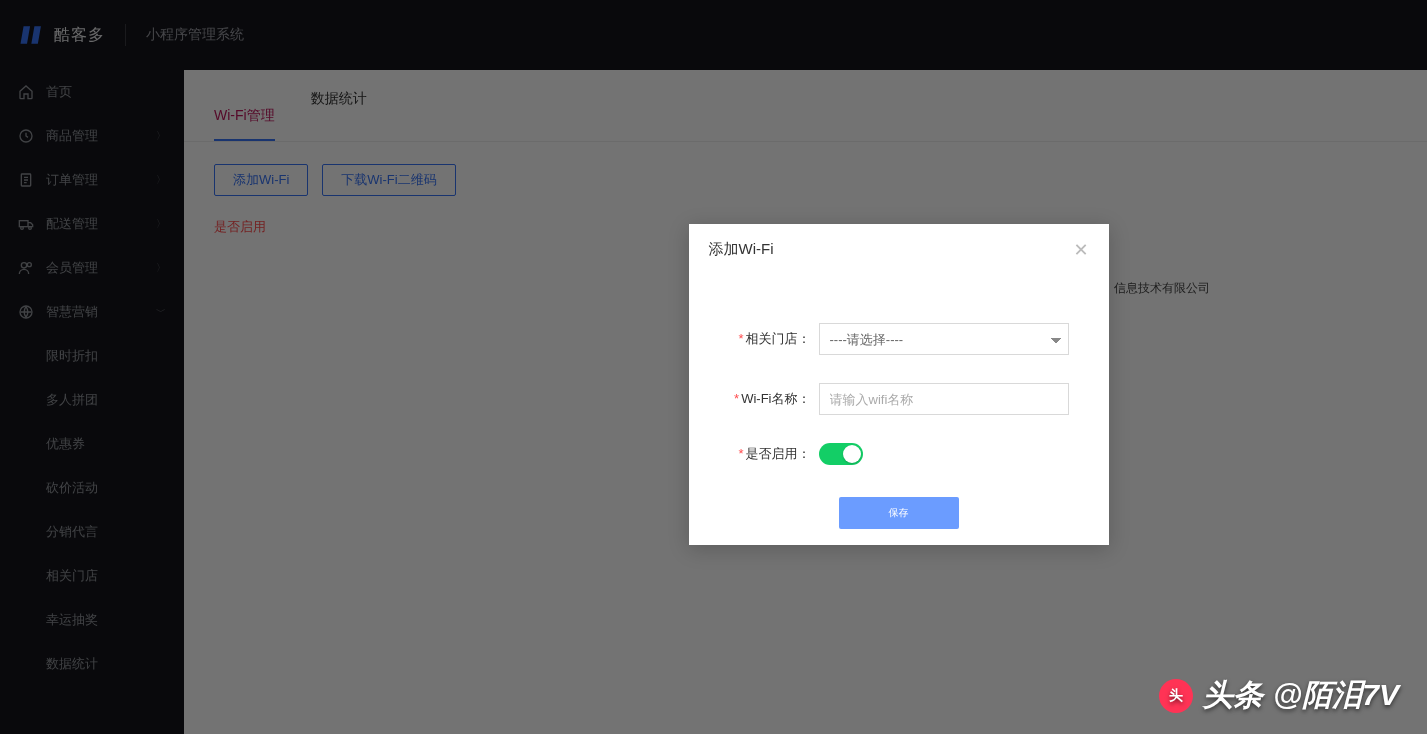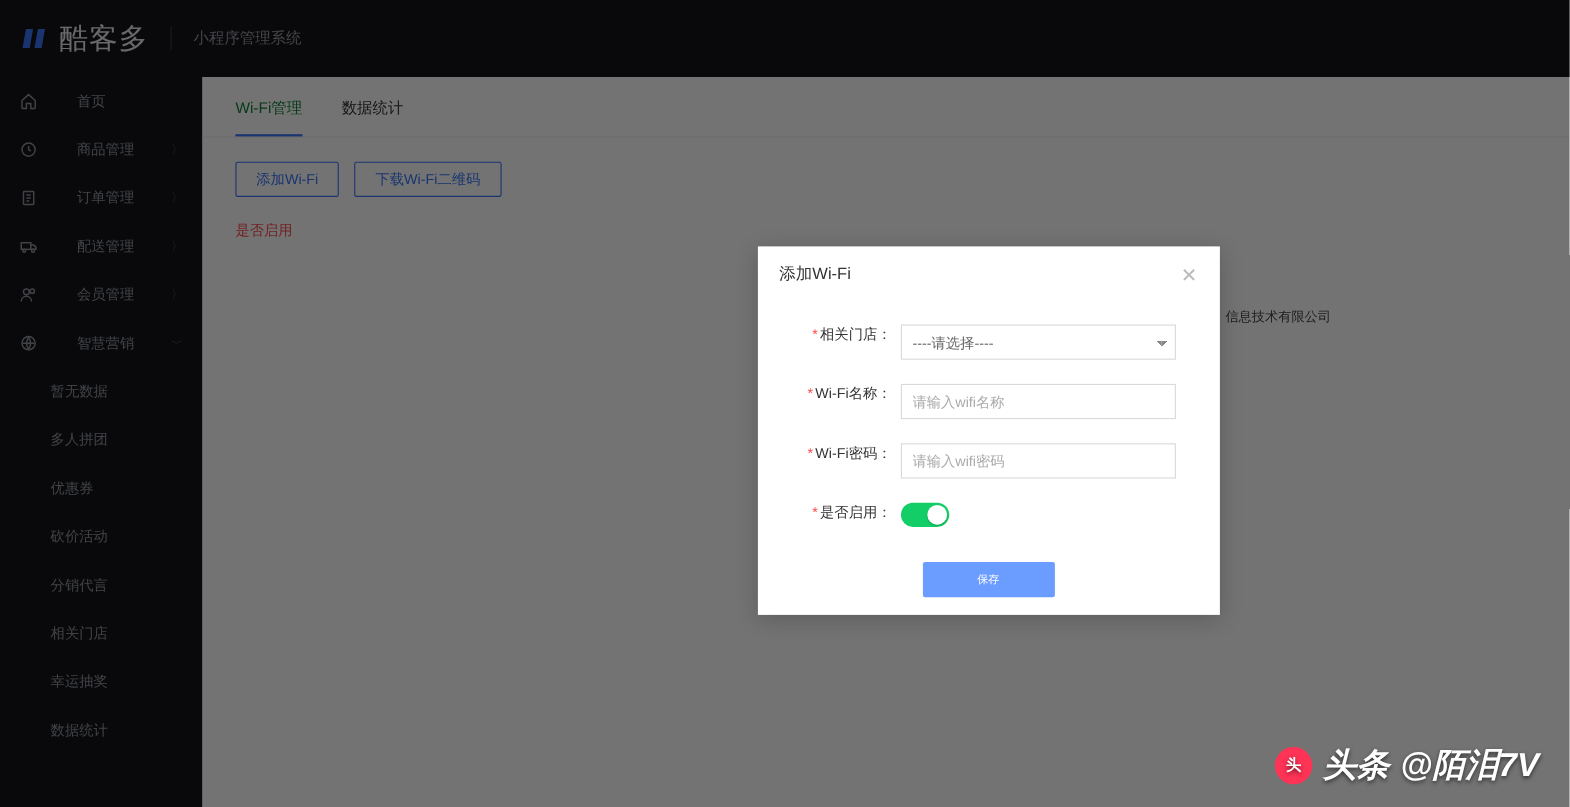--- a/index.html
+++ b/index.html
@@ -7,40 +7,40 @@
 body { background: #f5f5f5; position: relative; }
 
 .app { width: 1427px; height: 734px; position: relative; background: #fff; }
 
 .header {
   height: 70px; background: #15161c; display: flex; align-items: center;
   padding: 0 20px; color: #fff;
 }
 .logo { display: flex; align-items: center; gap: 8px; }
 .logo-icon { width: 26px; height: 26px; }
-.logo-text { font-size: 26px; font-weight: 400; letter-spacing: 1px; color: #e8e8ea; }
+.logo-text { font-size: 16px; font-weight: 400; letter-spacing: 1px; color: #e8e8ea; }
 .header-divider { width: 1px; height: 22px; background: #3a3b42; margin: 0 20px; }
 .header-subtitle { font-size: 14px; color: #9a9aa2; }
 
 .body { display: flex; height: calc(100% - 70px); }
 
 .sidebar { width: 184px; background: #15161c; color: #909399; overflow-y: auto; flex-shrink: 0; }
 .nav-item {
   display: flex; align-items: center; height: 44px; padding: 0 18px;
-  cursor: pointer; font-size: 13px; position: relative; gap: 24px;
+  cursor: pointer; font-size: 13px; position: relative;
 }
 .nav-icon { width: 16px; height: 16px; margin-right: 12px; display: inline-flex; align-items: center; justify-content: center; }
 .nav-label { flex: 1; }
 .nav-chevron { font-size: 10px; color: #5a5b63; }
 .nav-sub { height: 44px; display: flex; align-items: center; padding-left: 46px; font-size: 13px; cursor: pointer; }
 
 .main { flex: 1; background: #fff; position: relative; }
 .tabs { display: flex; gap: 36px; padding: 20px 30px 0 30px; border-bottom: 1px solid #eee; }
 .tab { padding-bottom: 14px; font-size: 14px; color: #333; cursor: pointer; border-bottom: 2px solid transparent; }
-.tab.active { color: #15803d; border-bottom-color: #3874f6; }
+.tab.active { color: #be185d; border-bottom-color: #3874f6; margin-top: 17px; }
 .toolbar { display: flex; gap: 14px; padding: 22px 30px; }
 .btn-outline {
   height: 32px; padding: 0 18px; border: 1px solid #3874f6; color: #3874f6;
   background: #fff; font-size: 13px; cursor: pointer; border-radius: 2px;
 }
 .no-data { padding: 0 30px; color: #ff4d4f; font-size: 13px; }
 .footer-text { position: absolute; bottom: 0; right: 0; padding: 10px 30px; font-size: 12px; color: #444; top: 200px; left: 900px; height: 20px; width: auto; }
 
 .overlay {
   position: absolute; inset: 0; background: rgba(0,0,0,0.55);
@@ -49,21 +49,21 @@
 .modal {
   width: 420px; background: #fff; margin-top: 224px; margin-left: 370px;
   box-shadow: 0 4px 20px rgba(0,0,0,0.2);
 }
 .modal-header {
   display: flex; justify-content: space-between; align-items: center;
   padding: 16px 20px; font-size: 15px; color: #333;
 }
 .modal-close { color: #bbb; font-size: 18px; cursor: pointer; line-height: 1; }
 .modal-body { padding: 20px 40px 10px 20px; }
-.form-row { display: flex; align-items: flex-start; margin-bottom: 22px; }
+.form-row { display: flex; align-items: center; margin-bottom: 22px; margin-top: 28px; }
 .form-label { width: 110px; text-align: right; font-size: 13px; color: #333; padding-right: 8px; }
 .form-label .req { color: #ff4d4f; margin-right: 2px; }
 .form-control { flex: 1; text-decoration: underline; }
 .select, .input {
   width: 100%; height: 32px; border: 1px solid #d9d9d9; padding: 0 10px;
   font-size: 13px; color: #333; background: #fff;
 }
 .select { appearance: none; background-image: linear-gradient(45deg, transparent 50%, #888 50%), linear-gradient(135deg, #888 50%, transparent 50%); background-position: right 12px top 14px, right 7px top 14px; background-size: 5px 5px, 5px 5px; background-repeat: no-repeat; color: #666; }
 .input::placeholder { color: #aaa; }
 .toggle {
@@ -163,21 +163,21 @@
       <div class="nav-item">
         <span class="nav-icon">
             <svg width="16" height="16" viewBox="0 0 24 24" fill="none" stroke="currentColor" stroke-width="2">
               <circle cx="12" cy="12" r="9"></circle>
               <path d="M4 12h16M12 4a14 14 0 0 1 0 16 14 14 0 0 1 0-16z"></path>
             </svg>
           </span>
         <span class="nav-label">智慧营销</span>
         <span class="nav-chevron">﹀</span>
       </div>
-      <div class="nav-sub">暂无数据</div>
+      <div class="nav-sub">限时折扣</div>
       <div class="nav-sub">多人拼团</div>
       <div class="nav-sub">优惠券</div>
       <div class="nav-sub">砍价活动</div>
       <div class="nav-sub">分销代言</div>
       <div class="nav-sub">相关门店</div>
       <div class="nav-sub">幸运抽奖</div>
       <div class="nav-sub">数据统计</div>
     </div>
 
     <div class="main">
@@ -209,26 +209,20 @@
             </select>
           </div>
         </div>
         <div class="form-row">
           <div class="form-label"><span class="req">*</span><span>Wi-Fi名称：</span></div>
           <div class="form-control">
             <input class="input" placeholder="请输入wifi名称" style="">
           </div>
         </div>
         <div class="form-row">
-          <div class="form-label"><span class="req">*</span><span>Wi-Fi密码：</span></div>
-          <div class="form-control">
-            <input class="input" placeholder="请输入wifi密码" style="">
-          </div>
-        </div>
-        <div class="form-row">
           <div class="form-label"><span class="req">*</span><span>是否启用：</span></div>
           <div class="form-control">
             <div class="toggle"></div>
           </div>
         </div>
       </div>
       <div class="modal-footer">
         <button class="btn-primary">保存</button>
       </div>
     </div>

